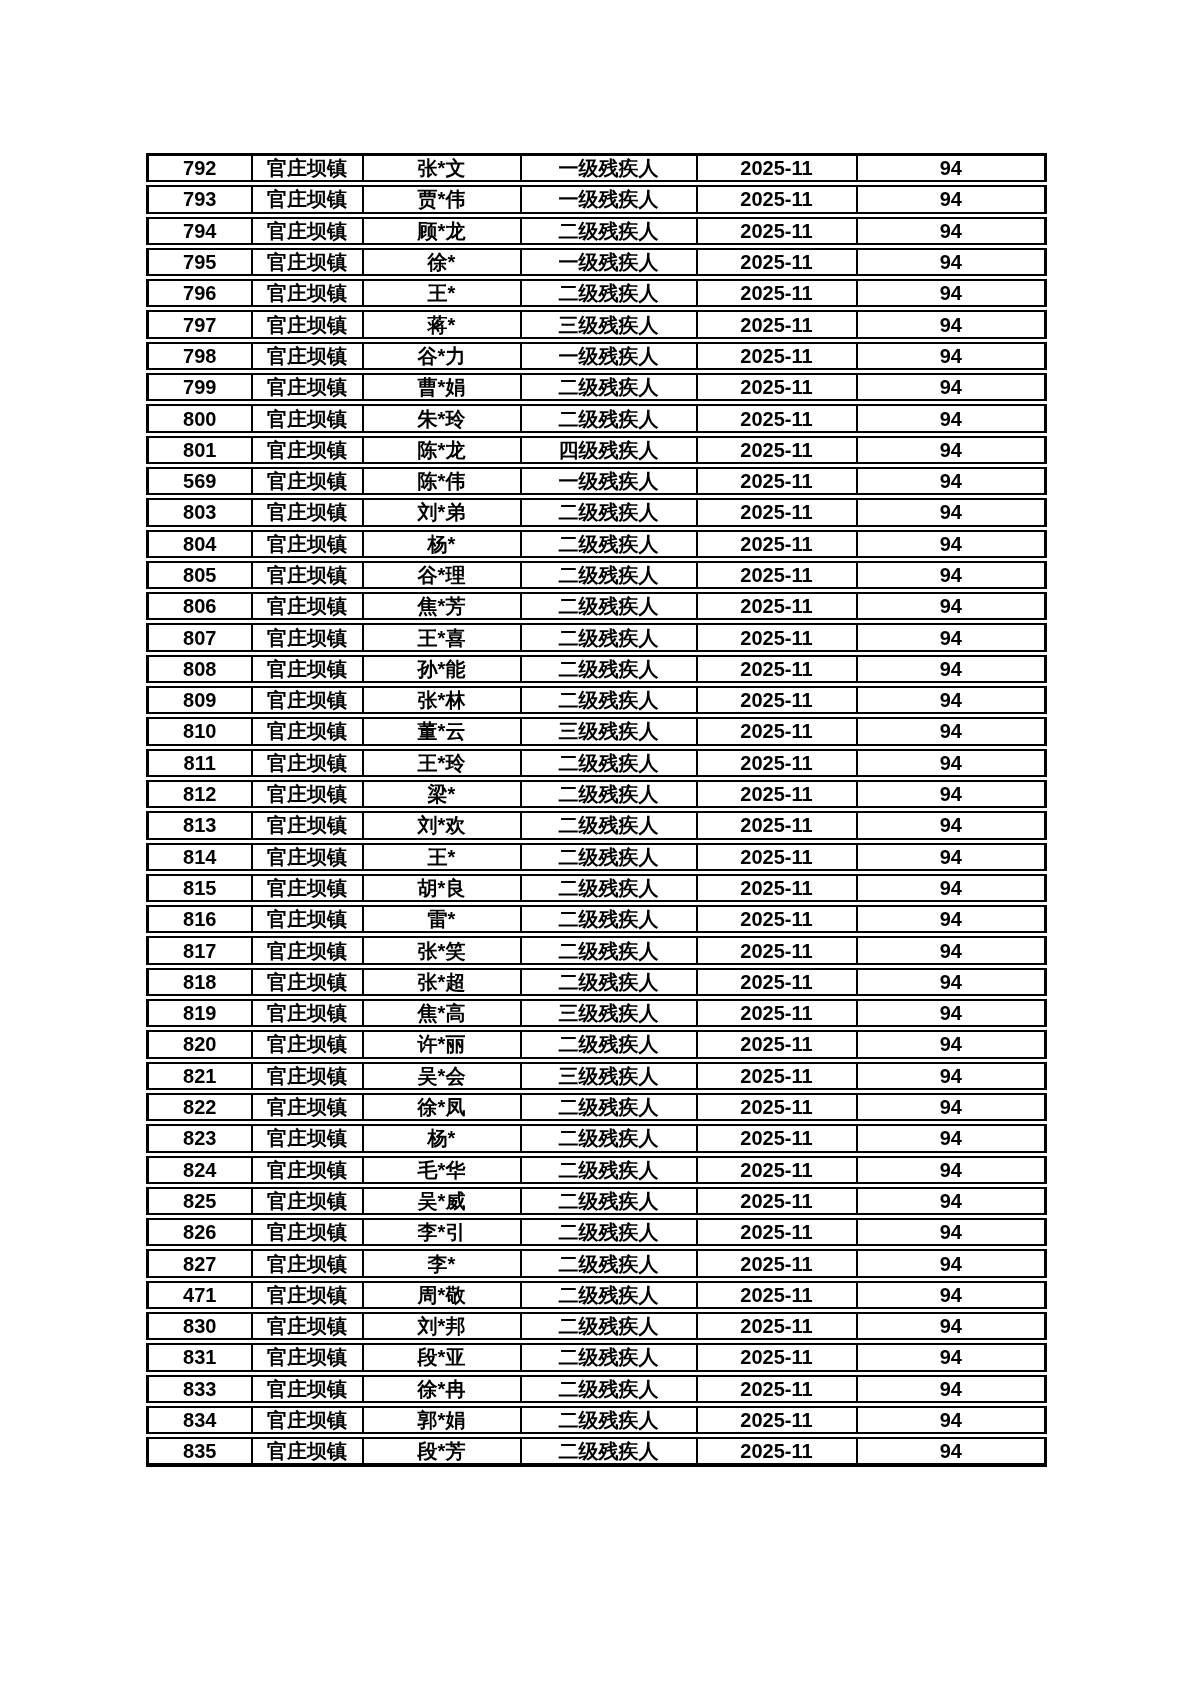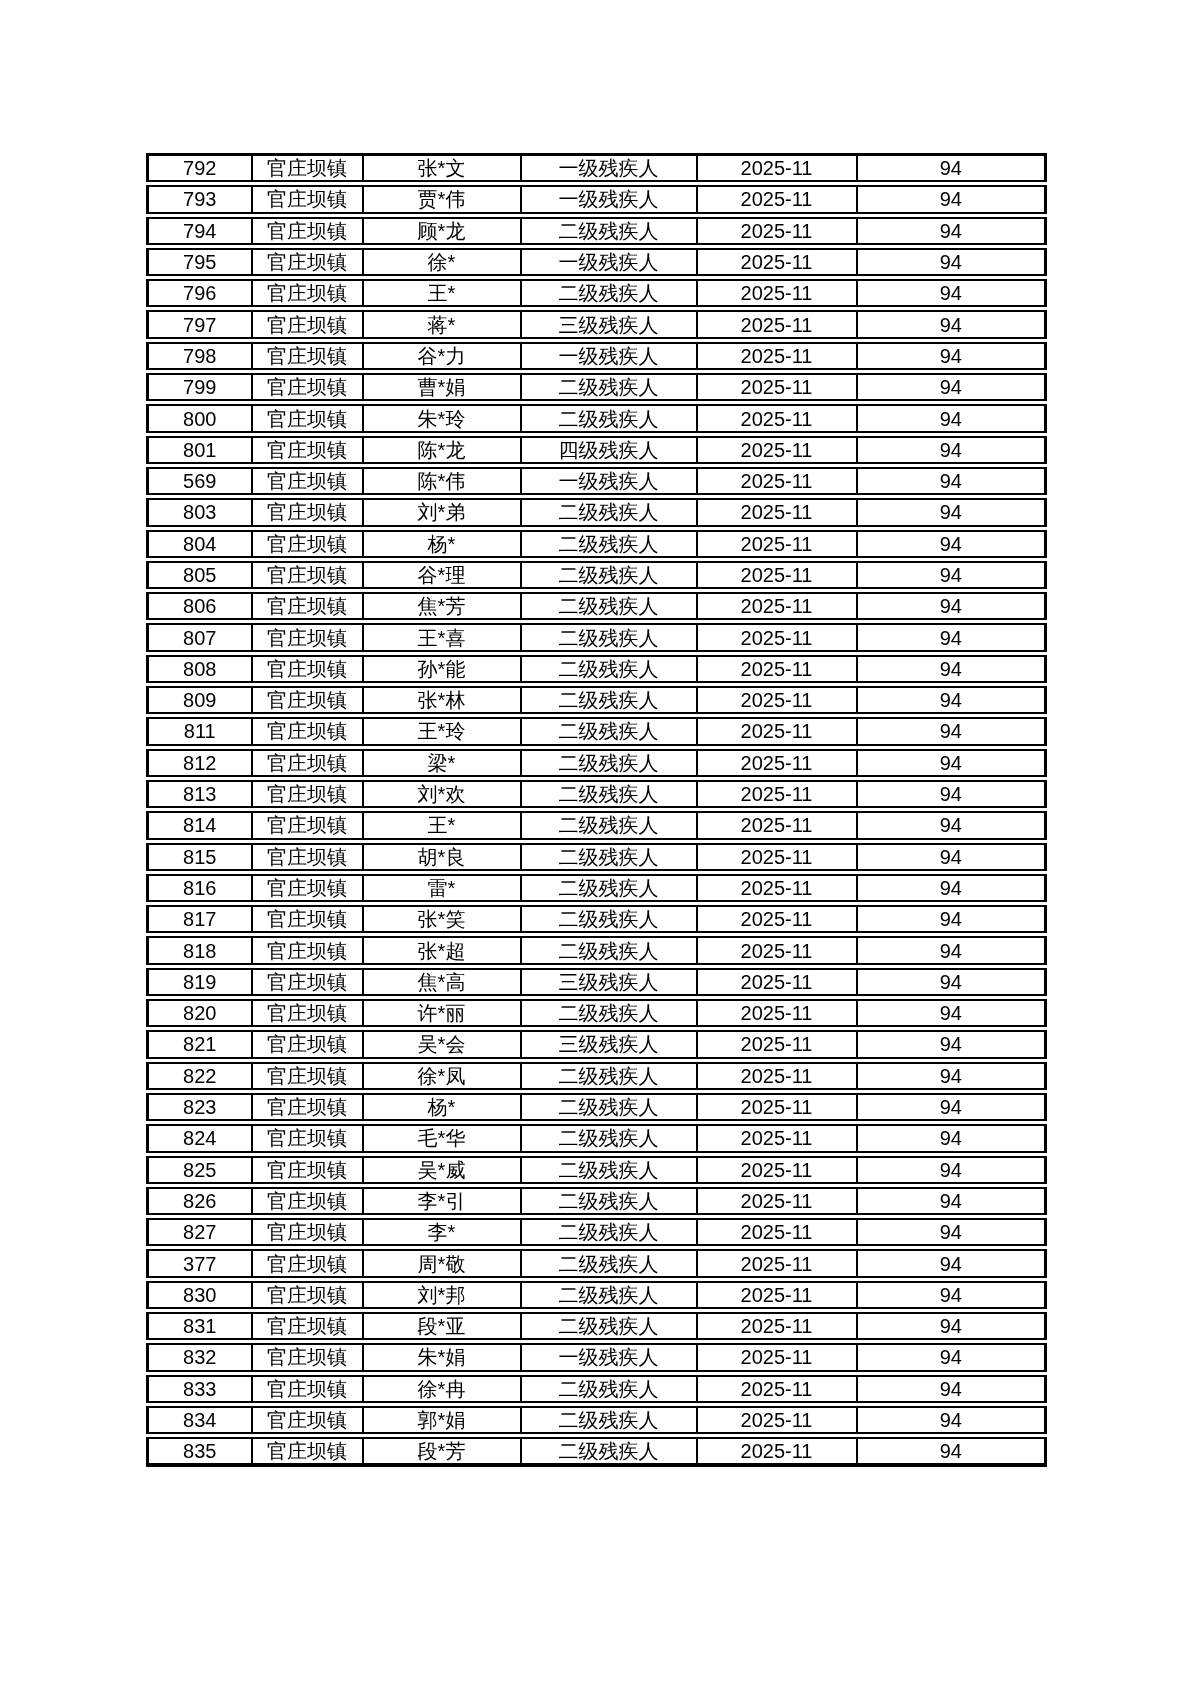--- a/index.html
+++ b/index.html
@@ -17,20 +17,21 @@
     overflow: hidden;
   }
   table.data-table {
     position: absolute;
     left: 146px;
     top: 153px;
     width: 898px;
     table-layout: fixed;
     border-collapse: collapse;
     border: 3px solid #000000;
+    font-weight: bold;
   }
   table.data-table td {
     height: 24.3px;
     padding: 0;
     text-align: center;
     vertical-align: middle;
     font-size: 20px;
     line-height: 1;
     color: #000000;
     white-space: nowrap;
@@ -195,20 +196,28 @@
   </tr>
         <tr>
     <td>809</td>
     <td>官庄坝镇</td>
     <td>张*林</td>
     <td>二级残疾人</td>
     <td>2025-11</td>
     <td>94</td>
   </tr>
         <tr>
+    <td>810</td>
+    <td>官庄坝镇</td>
+    <td>董*云</td>
+    <td>三级残疾人</td>
+    <td>2025-11</td>
+    <td>94</td>
+  </tr>
+        <tr>
     <td>811</td>
     <td>官庄坝镇</td>
     <td>王*玲</td>
     <td>二级残疾人</td>
     <td>2025-11</td>
     <td>94</td>
   </tr>
         <tr>
     <td>812</td>
     <td>官庄坝镇</td>
@@ -331,48 +340,40 @@
   </tr>
         <tr>
     <td>827</td>
     <td>官庄坝镇</td>
     <td>李*</td>
     <td>二级残疾人</td>
     <td>2025-11</td>
     <td>94</td>
   </tr>
         <tr>
-    <td>377</td>
+    <td>471</td>
     <td>官庄坝镇</td>
     <td>周*敬</td>
     <td>二级残疾人</td>
     <td>2025-11</td>
     <td>94</td>
   </tr>
         <tr>
     <td>830</td>
     <td>官庄坝镇</td>
     <td>刘*邦</td>
     <td>二级残疾人</td>
     <td>2025-11</td>
     <td>94</td>
   </tr>
         <tr>
     <td>831</td>
     <td>官庄坝镇</td>
     <td>段*亚</td>
     <td>二级残疾人</td>
-    <td>2025-11</td>
-    <td>94</td>
-  </tr>
-        <tr>
-    <td>832</td>
-    <td>官庄坝镇</td>
-    <td>朱*娟</td>
-    <td>一级残疾人</td>
     <td>2025-11</td>
     <td>94</td>
   </tr>
         <tr>
     <td>833</td>
     <td>官庄坝镇</td>
     <td>徐*冉</td>
     <td>二级残疾人</td>
     <td>2025-11</td>
     <td>94</td>

